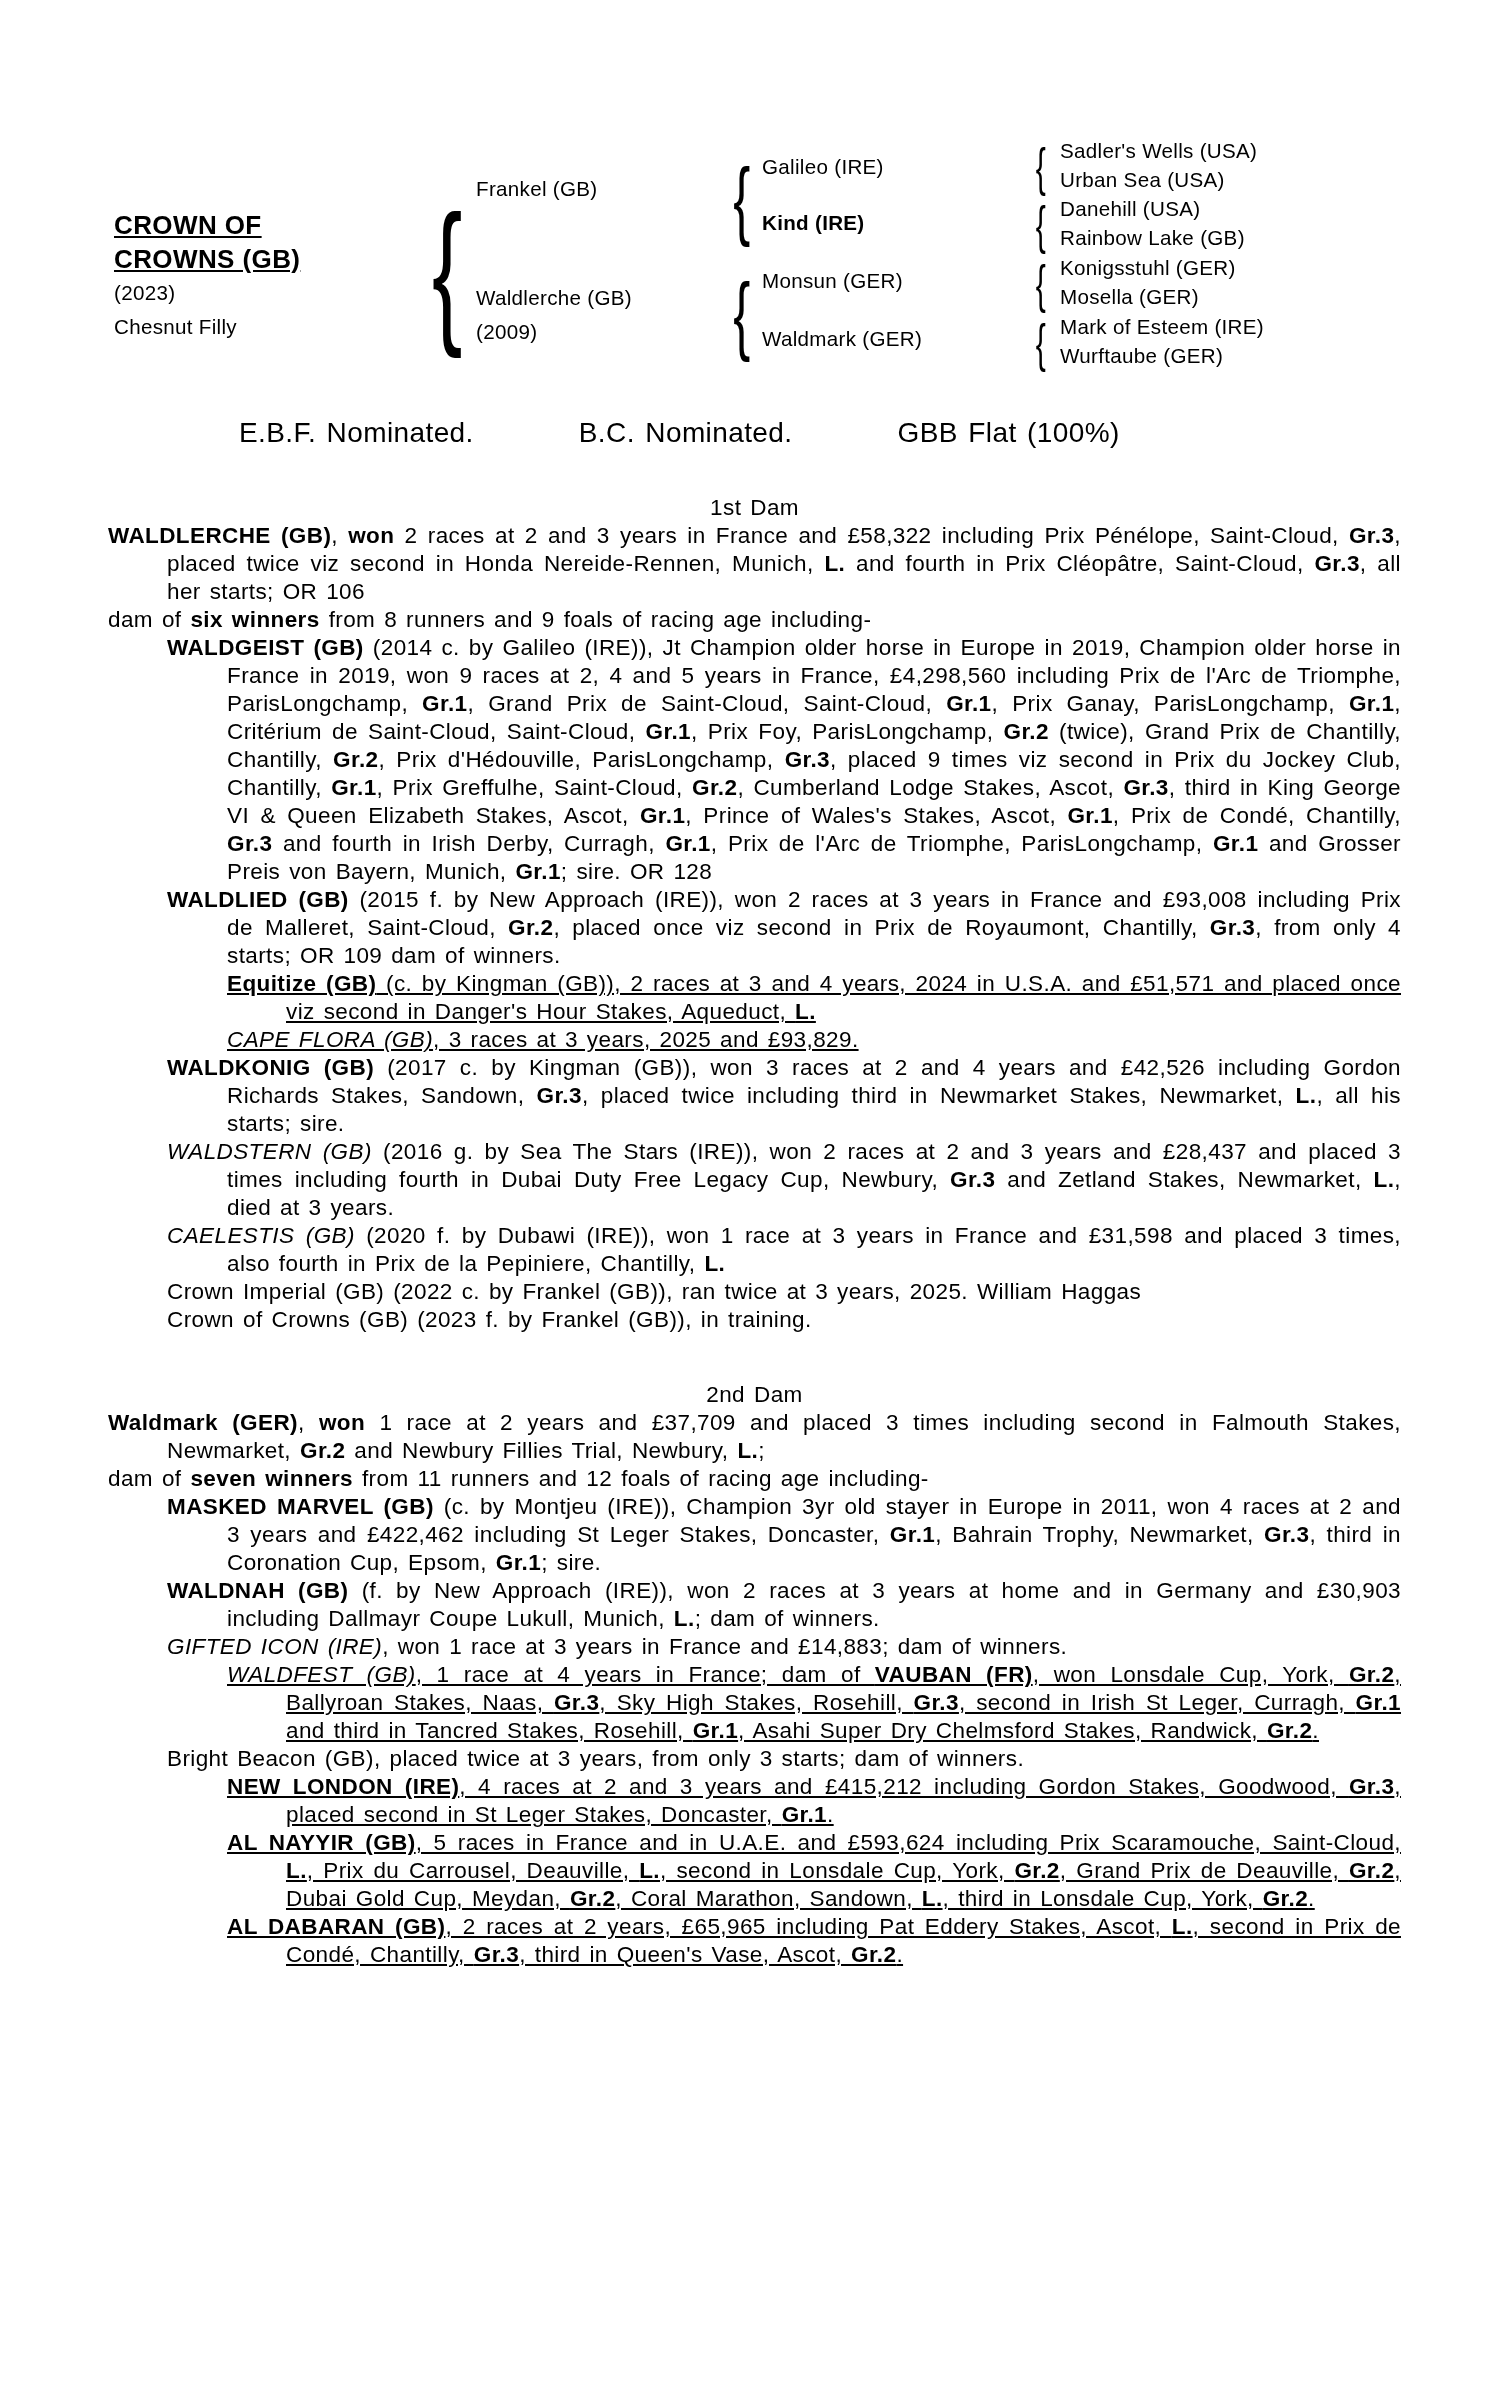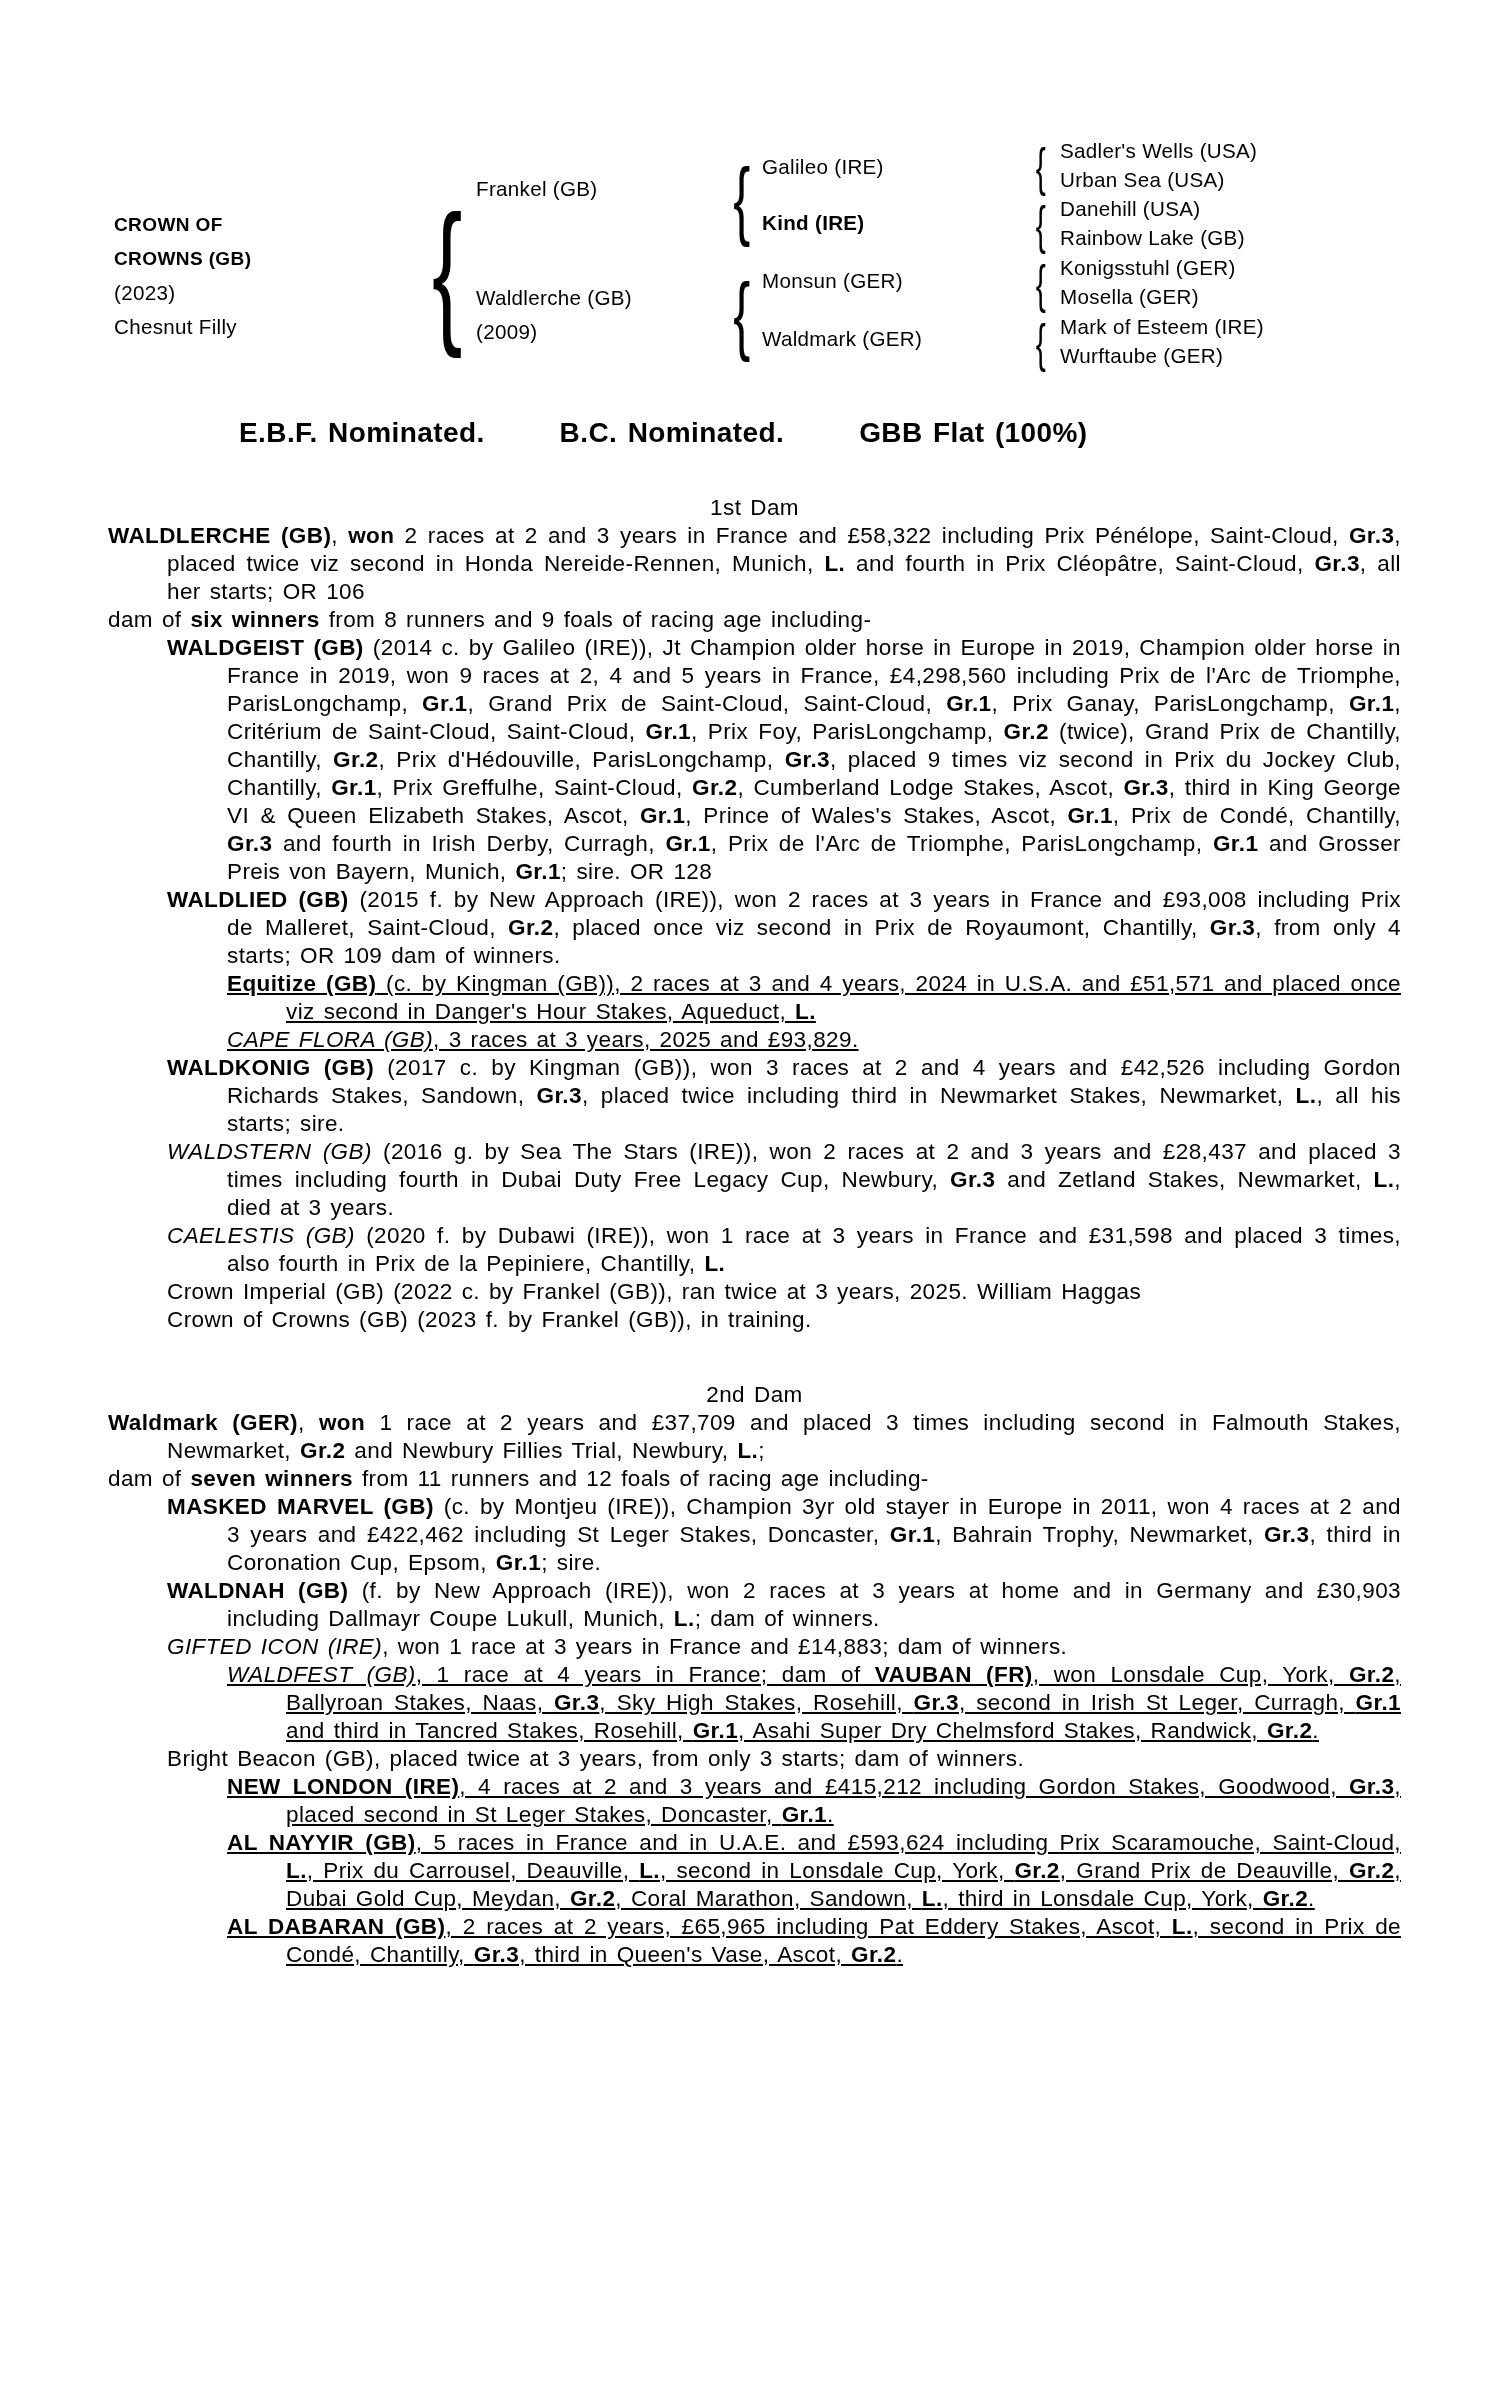--- a/index.html
+++ b/index.html
@@ -15,21 +15,21 @@
 
   
   .ped-item {
     position:absolute;
     font-size:20.6px;
     line-height:29px;
     letter-spacing:0.3px;
     white-space:nowrap;
   }
   .ped-subject { line-height:34px; }
-  .ped-subject .nm { font-weight:bold; font-size:19px; letter-spacing:0.4px; }
+  .ped-subject .nm { font-weight:bold; font-size:26px; letter-spacing:0.4px;text-decoration:underline; }
   .ped-dam-block { line-height:34px; }
 
   .brace {
     position:absolute;
     display:flex; align-items:center; justify-content:center;
     font-family:"Liberation Sans", sans-serif;
     pointer-events:none;
   }
   .brace::before {
     content:"{";
@@ -47,24 +47,24 @@
     left:108px; top:419px;
     width:1293px;
     font-size:22.5px;
     line-height:28px;
     letter-spacing:0.4px;
     word-spacing:2.3px;
     text-align:justify;
   }
   .nomination {
     display:flex;
-    gap:75px;
+    gap:105px;
     margin:0 0 32px 131px;
     font-size:28px;
-    font-weight:bold;
+    font-weight:normal;
     letter-spacing:0.4px;
     text-align:left;
     white-space:nowrap;
   }
   .para { margin:0; padding:0; }
   .heading { font-weight:normal; text-align:center;margin-top:47px; }
   .p-dam   { padding-left:59px;  text-indent:-59px; }
   .p-flush { }
   .p-l1    { padding-left:119px; text-indent:-60px; }
   .p-l2    { padding-left:178px; text-indent:-59px;text-decoration:underline; }

